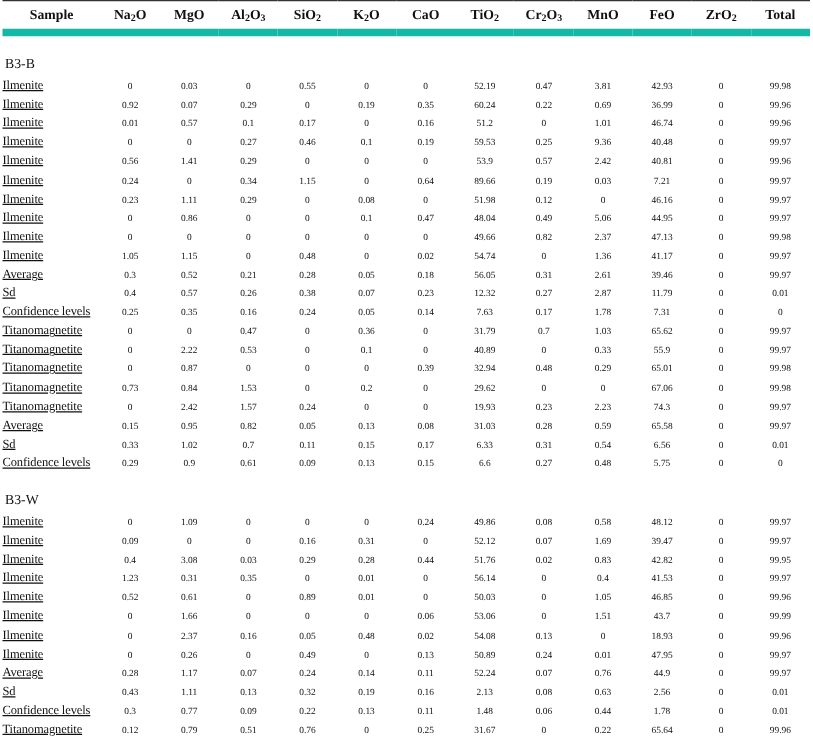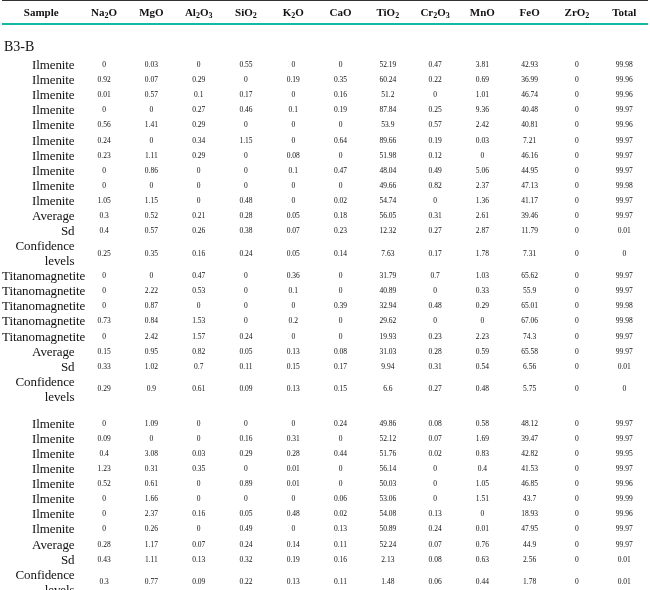--- a/index.html
+++ b/index.html
@@ -1,25 +1,25 @@
 <!DOCTYPE html>
 <html><head>
 <meta charset="utf-8">
 <style>
   html, body { margin: 0; padding: 0; background: #ffffff; }
   body { width: 650px; height: 590px; overflow: hidden; font-family: "Liberation Serif", "DejaVu Serif", serif; color: #111; }
   .wrap { position: relative; width: 650px; height: 590px; }
   table { border-collapse: collapse; width: 646px; margin-left: 2px; table-layout: fixed; }
   col.c0 { width: 78px; }
   col.cn { width: 47px; }
-  th { font-size: 11px; font-weight: bold; height: 22px; padding: 0; text-align: center; border-top: 1.5px solid #333; border-bottom: 2px solid #14b8a6; margin-top: 20px; }
+  th { font-size: 11px; font-weight: bold; height: 22px; padding: 0; text-align: center; border-top: 1.5px solid #333; border-bottom: 6px solid #14b8a6; margin-top: 20px; }
   th sub { font-size: 8px; vertical-align: -2px; line-height: 0; }
   td { font-size: 7.5px; padding: 0; text-align: center; height: 15.1px; line-height: 15px; }
-  td.lbl { text-align: right; padding-right: 6px; font-size: 13px; letter-spacing: -0.1px; }
-  tr.section td { font-size: 14px; text-align: left; padding-left: 2px; height: 20px; line-height: 20px; vertical-align: bottom; }
+  td.lbl { text-align: left; padding-right: 6px; font-size: 10px; letter-spacing: -0.1px; text-decoration: underline; }
+  tr.section td { font-size: 11px; text-align: left; padding-left: 2px; height: 20px; line-height: 20px; vertical-align: bottom; }
   tr.gap td { height: 12px; }
 </style>
 </head>
 <body>
 
 <div class="wrap">
   <table>
     <colgroup>
       <col class="c0">
       <col class="cn">
@@ -105,21 +105,21 @@
           <td>99.96</td>
         </tr>
         <tr>
           <td class="lbl">Ilmenite</td>
           <td>0</td>
           <td>0</td>
           <td>0.27</td>
           <td>0.46</td>
           <td>0.1</td>
           <td>0.19</td>
-          <td>87.84</td>
+          <td>59.53</td>
           <td>0.25</td>
           <td>9.36</td>
           <td>40.48</td>
           <td>0</td>
           <td>99.97</td>
         </tr>
         <tr>
           <td class="lbl">Ilmenite</td>
           <td>0.56</td>
           <td>1.41</td>
@@ -345,21 +345,21 @@
           <td>99.97</td>
         </tr>
         <tr>
           <td class="lbl">Sd</td>
           <td>0.33</td>
           <td>1.02</td>
           <td>0.7</td>
           <td>0.11</td>
           <td>0.15</td>
           <td>0.17</td>
-          <td>9.94</td>
+          <td>6.33</td>
           <td>0.31</td>
           <td>0.54</td>
           <td>6.56</td>
           <td>0</td>
           <td>0.01</td>
         </tr>
         <tr>
           <td class="lbl">Confidence levels</td>
           <td>0.29</td>
           <td>0.9</td>
@@ -370,20 +370,23 @@
           <td>6.6</td>
           <td>0.27</td>
           <td>0.48</td>
           <td>5.75</td>
           <td>0</td>
           <td>0</td>
         </tr>
         <tr class="gap">
           <td colspan="13"></td>
         </tr>
+        <tr class="section">
+          <td colspan="13">B3-W</td>
+        </tr>
         <tr>
           <td class="lbl">Ilmenite</td>
           <td>0</td>
           <td>1.09</td>
           <td>0</td>
           <td>0</td>
           <td>0</td>
           <td>0.24</td>
           <td>49.86</td>
           <td>0.08</td>

